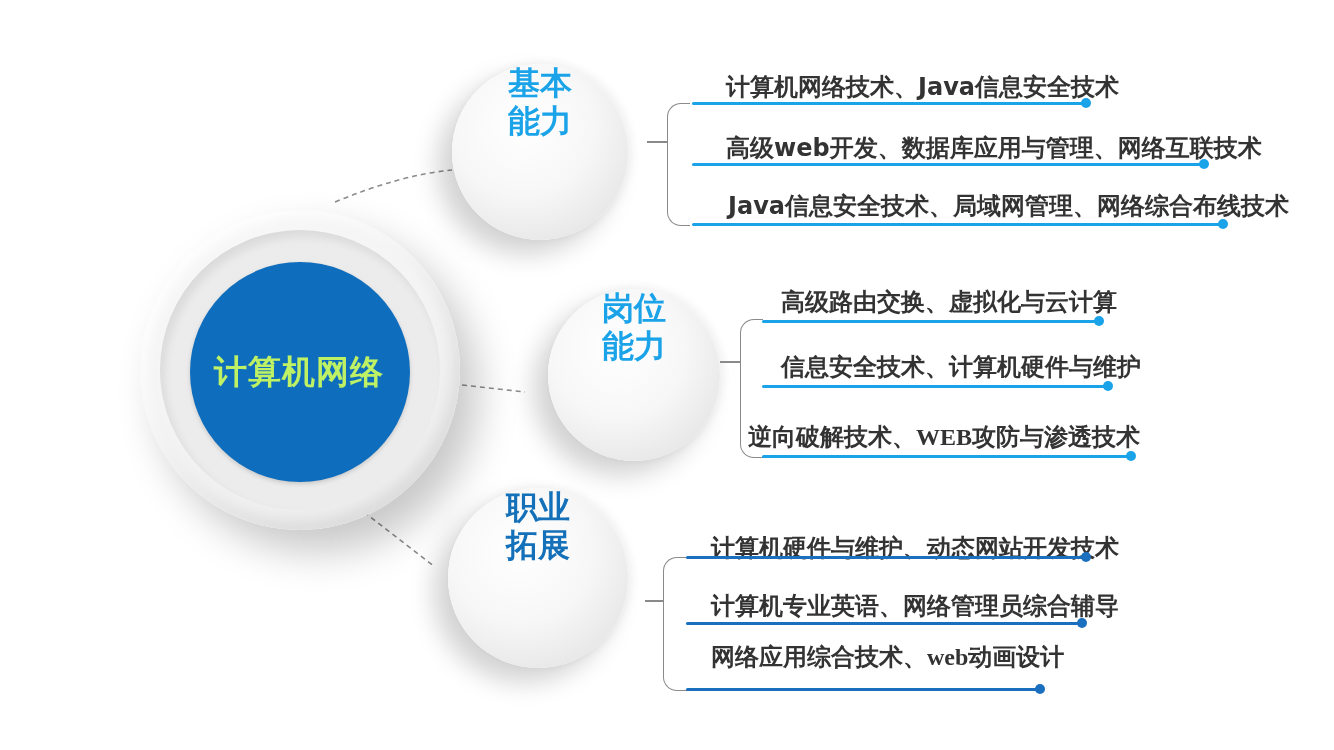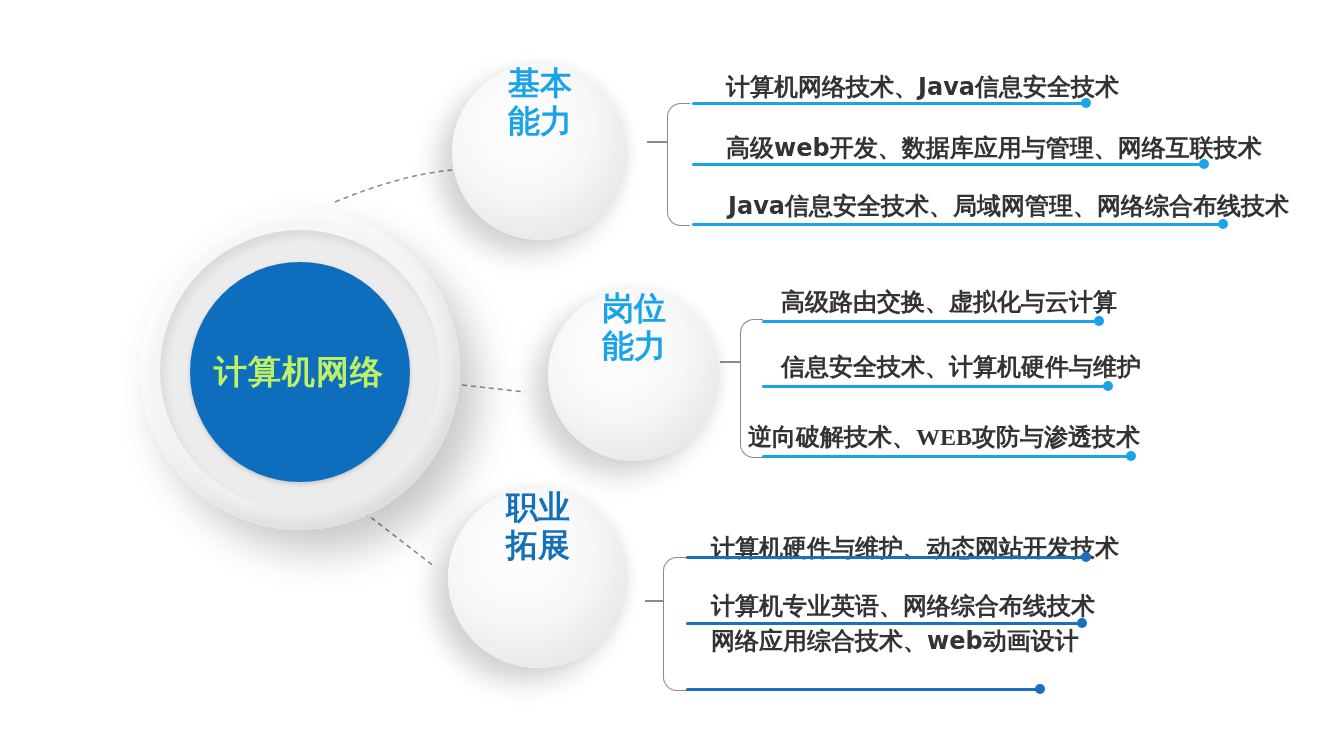--- a/index.html
+++ b/index.html
@@ -118,19 +118,19 @@
     <div>拓展</div>
   </div>
 </div>
 <div class="stub" style="left:645px; top:600px; width:18px;"></div>
 <div class="bracket" style="left:663px; top:557px; width:24px; height:132px;"></div>
 
 <div class="item-label" style="left:711px; top:524px;margin-top:8px;">计算机硬件与维护、动态网站开发技术</div>
 <div class="item-line" style="left:686px; top:556px; width:400px; background:#1a6fbf;"></div>
 <div class="item-dot" style="left:1081px; top:552px; background:#1a6fbf;"></div>
 
-<div class="item-label" style="left:711px; top:590px;">计算机专业英语、网络综合布线技术</div>
+<div class="item-label" style="left:711px; top:590px;">计算机专业英语、网络管理员综合辅导</div>
 <div class="item-line" style="left:686px; top:622px; width:396px; background:#1a6fbf;"></div>
 <div class="item-dot" style="left:1077px; top:618px; background:#1a6fbf;"></div>
 
-<div class="item-label" style="left:711px; top:625px;">网络应用综合技术、web动画设计</div>
+<div class="item-label" style="left:711px; top:641px;font-family:Liberation Serif, serif;">网络应用综合技术、web动画设计</div>
 <div class="item-line" style="left:686px; top:688px; width:354px; background:#1a6fbf;"></div>
 <div class="item-dot" style="left:1035px; top:684px; background:#1a6fbf;"></div>
 
 </body></html>

